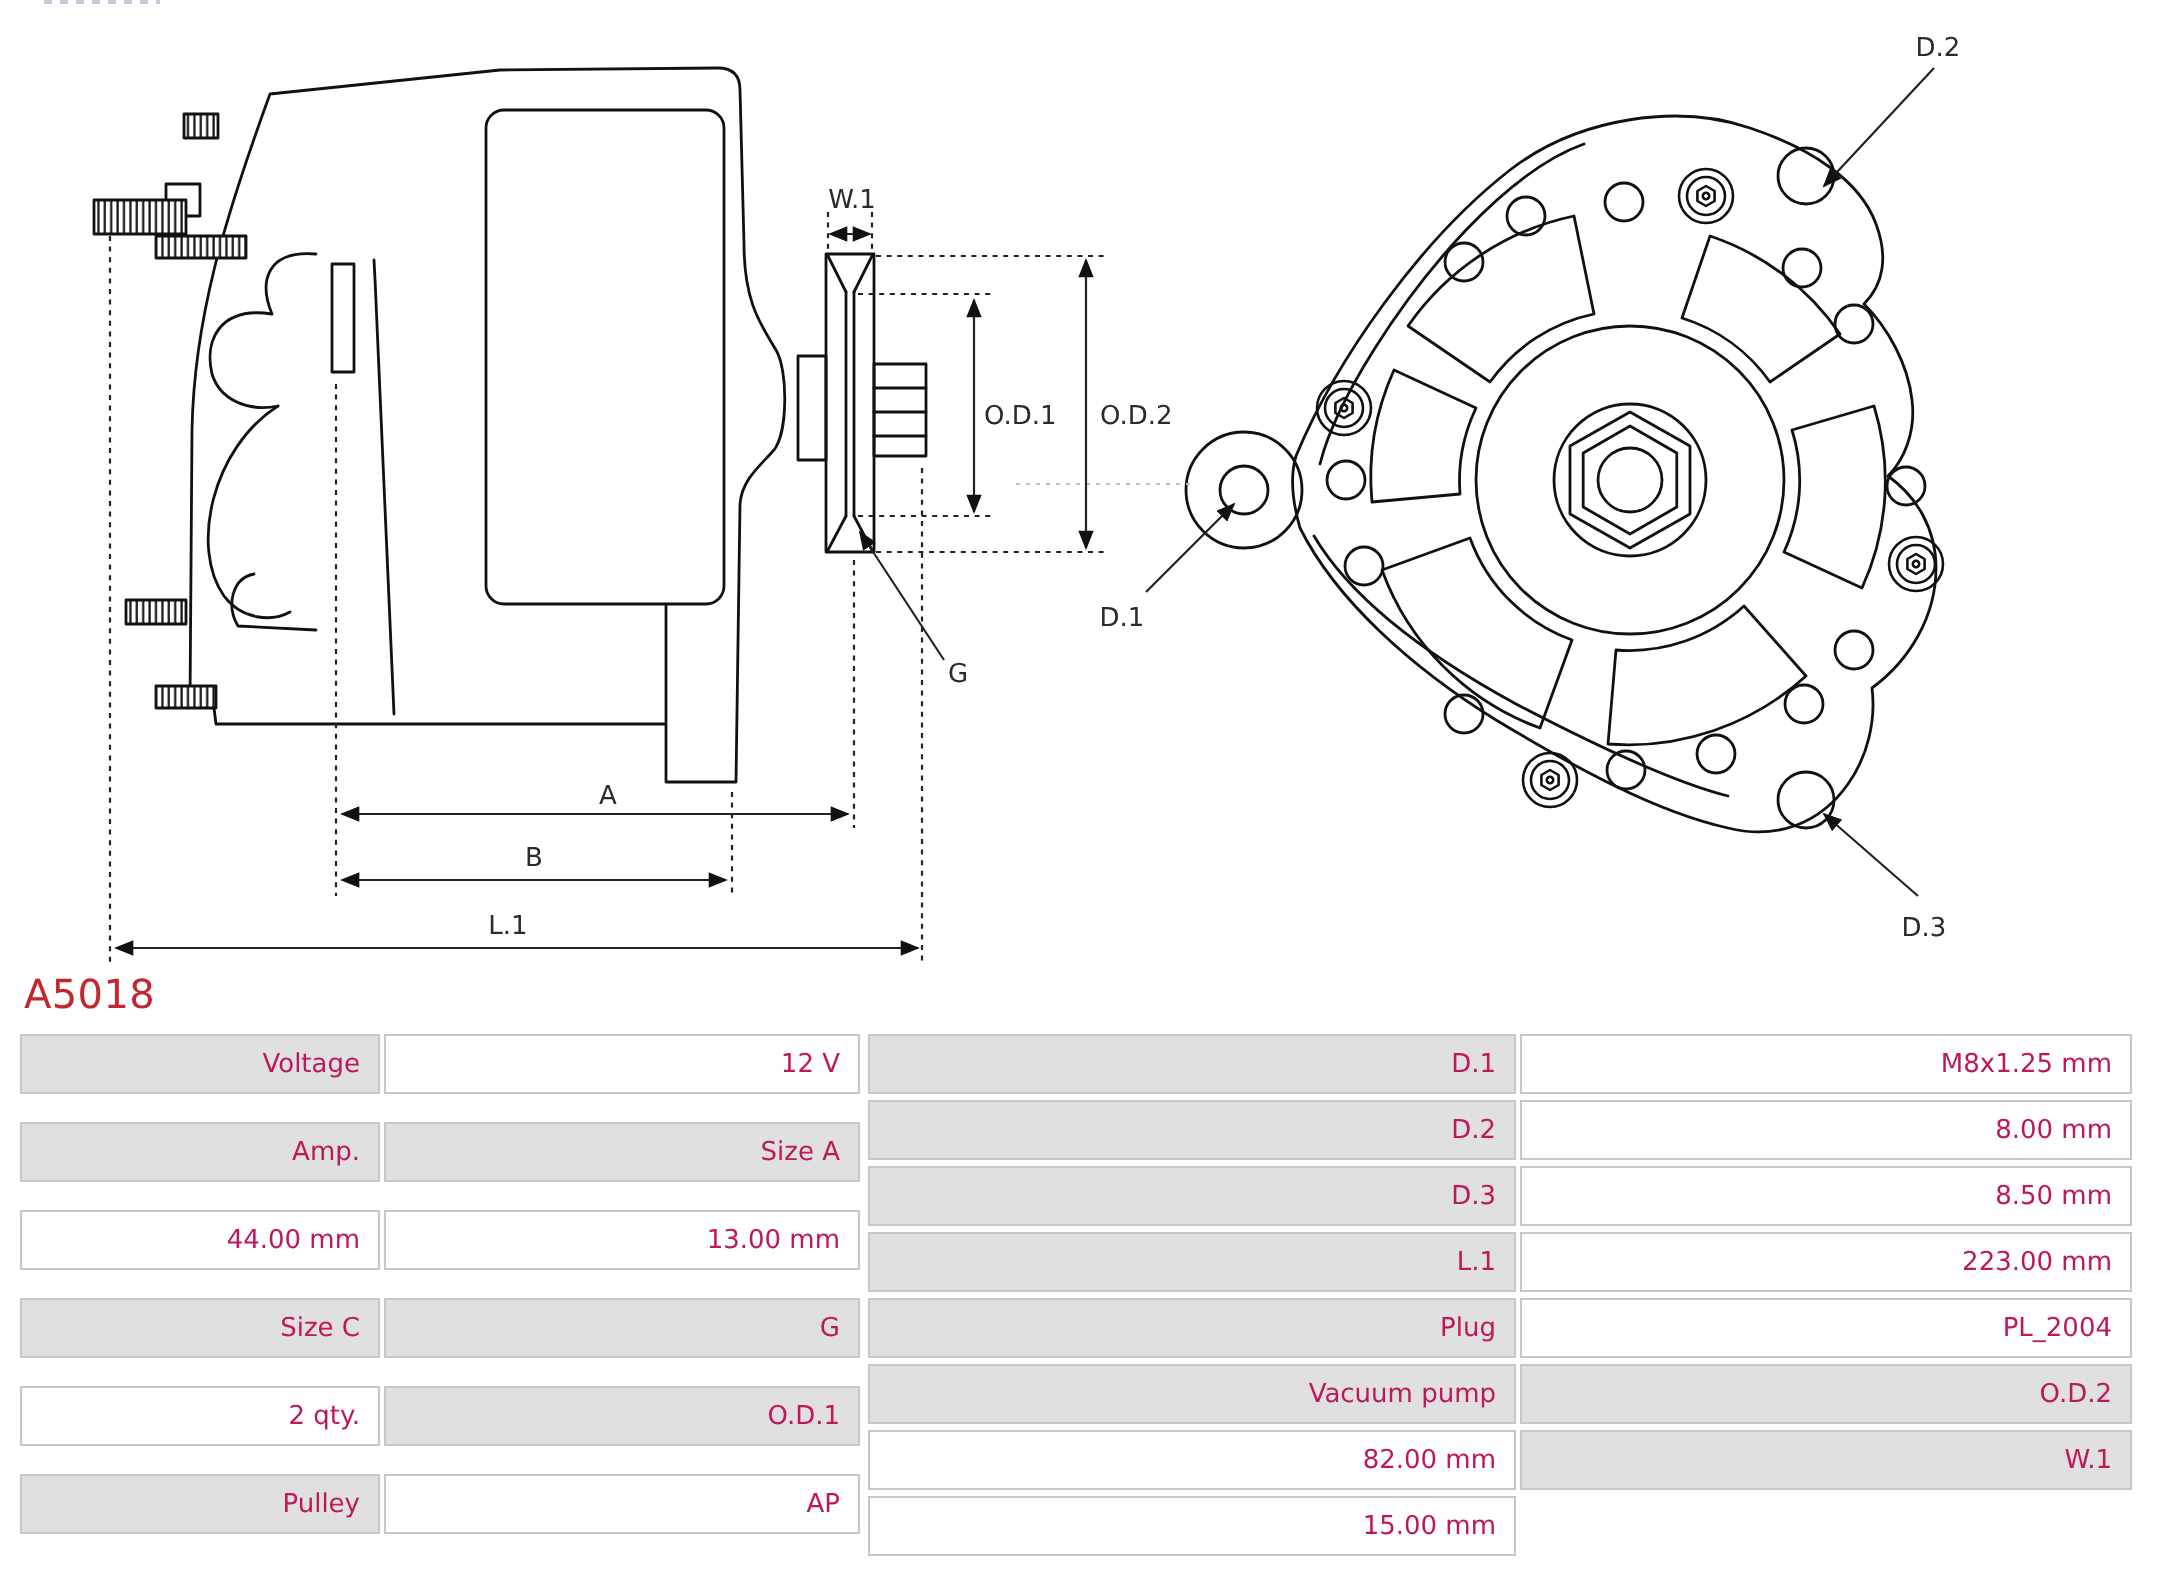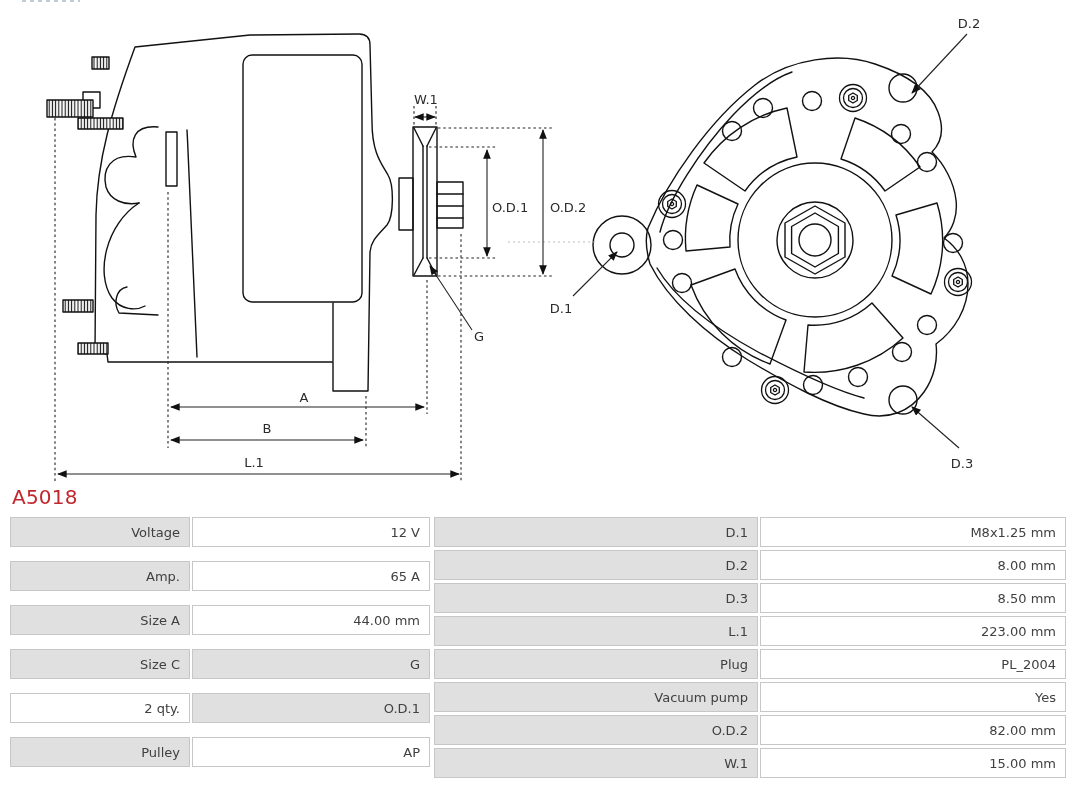--- a/index.html
+++ b/index.html
@@ -16,21 +16,21 @@
     position:absolute;left:12px;top:487px;font-size:20px;line-height:20px;
     color:#c1272d;letter-spacing:.2px;
   }
   .spec-table{position:absolute;left:10px;top:517px;display:flex;gap:4px;}
   .spec-col{display:grid;row-gap:3px;column-gap:2px;}
   .spec-col.left{grid-template-columns:180px 238px;}
   .spec-col.right{grid-template-columns:324px 306px;}
   .cell{
     box-sizing:border-box;height:30px;border:1px solid #c7c7c7;background:#fff;
     display:flex;align-items:center;justify-content:flex-end;
-    padding-right:9px;font-size:13px;color:#404040;white-space:nowrap;padding-left:10px;
+    padding-right:9px;font-size:13px;color:#be185d;white-space:nowrap;padding-left:10px;
   }
   .cell.lbl{background:#e0e0e0;}
   svg text{fill:#2b2b2b;font-family:"DejaVu Sans","Liberation Sans",sans-serif;font-size:13px;}
 </style>
 </head>
 <body>
 
 <div class="page">
 
   <div class="artifact"></div>
@@ -175,43 +175,42 @@
     </g>
   </svg>
 
   <div class="part-number">A5018</div>
 
   <div class="spec-table">
     <div class="spec-col left">
       <div class="cell lbl">Voltage</div>
       <div class="cell">12 V</div>
       <div class="cell lbl">Amp.</div>
-      <div class="cell">65 A</div>
       <div class="cell lbl">Size A</div>
       <div class="cell">44.00 mm</div>
+      <div class="cell">13.00 mm</div>
       <div class="cell lbl">Size C</div>
       <div class="cell lbl">G</div>
       <div class="cell">2 qty.</div>
       <div class="cell lbl">O.D.1</div>
       <div class="cell lbl">Pulley</div>
       <div class="cell">AP</div>
     </div>
     <div class="spec-col right">
       <div class="cell lbl">D.1</div>
       <div class="cell">M8x1.25 mm</div>
       <div class="cell lbl">D.2</div>
       <div class="cell">8.00 mm</div>
       <div class="cell lbl">D.3</div>
       <div class="cell">8.50 mm</div>
       <div class="cell lbl">L.1</div>
       <div class="cell">223.00 mm</div>
       <div class="cell lbl">Plug</div>
       <div class="cell">PL_2004</div>
       <div class="cell lbl">Vacuum pump</div>
-      <div class="cell">Yes</div>
       <div class="cell lbl">O.D.2</div>
       <div class="cell">82.00 mm</div>
       <div class="cell lbl">W.1</div>
       <div class="cell">15.00 mm</div>
     </div>
   </div>
 
 </div>
 
 </body></html>

